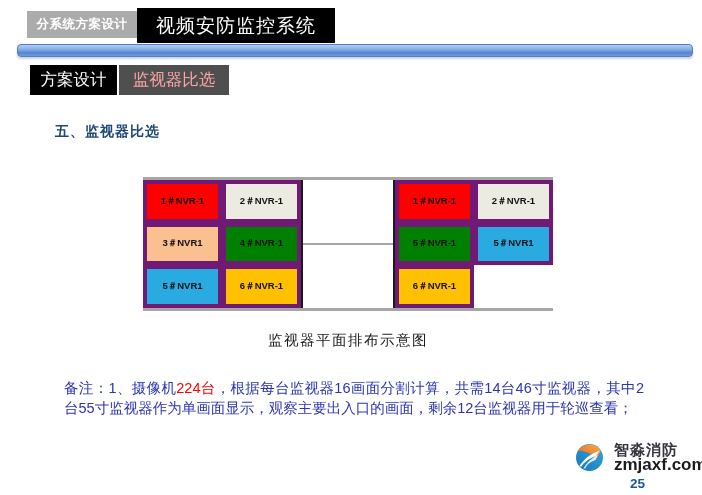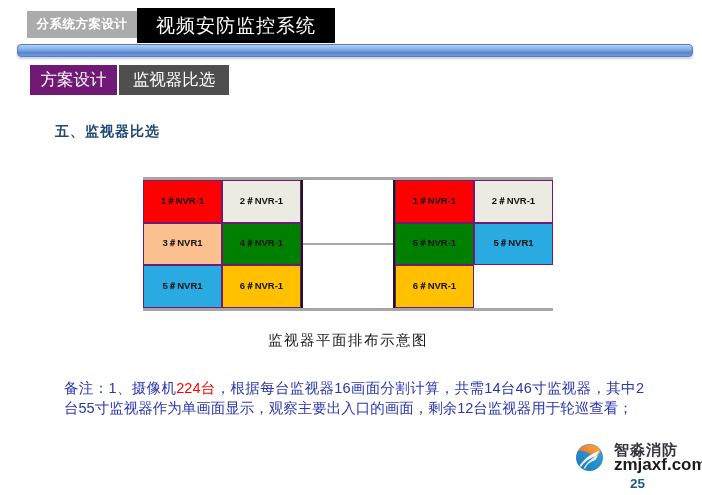--- a/index.html
+++ b/index.html
@@ -15,36 +15,36 @@
   .tab-black { position:absolute; left:137px; top:8px; width:198px; height:35px;
     background:#000; color:#fff; font-weight:normal; font-size:19px;
     display:flex; align-items:center; justify-content:center; letter-spacing:1px; }
 
   .blue-bar { position:absolute; left:17px; top:44px; width:676px; height:13px;
     border-radius:4px; border:1px solid #4E7FC9;
     background:linear-gradient(to bottom,#B3D0F2 0%,#7FA9E4 45%,#5584D2 70%,#6F9ADC 100%);
     box-shadow:0 2px 2px rgba(0,0,0,.18); }
 
   .tab-tan { position:absolute; left:30px; top:65px; width:87px; height:30px;
-    background:#701a75; color:#fff; font-size:16.5px;
+    background:#000000; color:#fff; font-size:16.5px;
     display:flex; align-items:center; justify-content:center; }
   .tab-darkgray { position:absolute; left:119px; top:65px; width:110px; height:30px;
-    background:#4F4F4F; color:#ffffff; font-size:16.5px;
+    background:#4F4F4F; color:#fca5a5; font-size:16.5px;
     display:flex; align-items:center; justify-content:center; }
 
   .page-title { position:absolute; left:55px; top:123px; font-size:14px; font-weight:bold;
     color:#1F4873; letter-spacing:1px; }
 
   
   .diagram { position:absolute; left:143px; top:177px; width:410px; height:134px;
     display:flex; border-top:3px solid #A6A6A6; border-bottom:3px solid #A6A6A6; }
   .block { display:grid; grid-template-columns:1fr 1fr; grid-template-rows:1fr 1fr 1fr; }
   .block-left  { width:158px; }
   .block-right { width:158px; }
-  .cell { border:1px solid #701a75; display:flex; align-items:center; justify-content:center;
+  .cell { border:4px solid #701a75; display:flex; align-items:center; justify-content:center;
     font-size:9.5px; font-weight:bold; color:#111; white-space:nowrap; }
   .center-box { width:94px; position:relative; background:#fff;
     border-left:2px solid #1a1a1a; border-right:2px solid #1a1a1a; }
   .center-divider { position:absolute; left:0; top:50%; width:100%; height:2px;
     background:#A6A6A6; transform:translateY(-50%); }
 
   .diagram-caption { position:absolute; left:143px; top:331px; width:410px;
     text-align:center; font-size:14.5px; color:#1a1a1a; letter-spacing:1.5px; }
 
   

